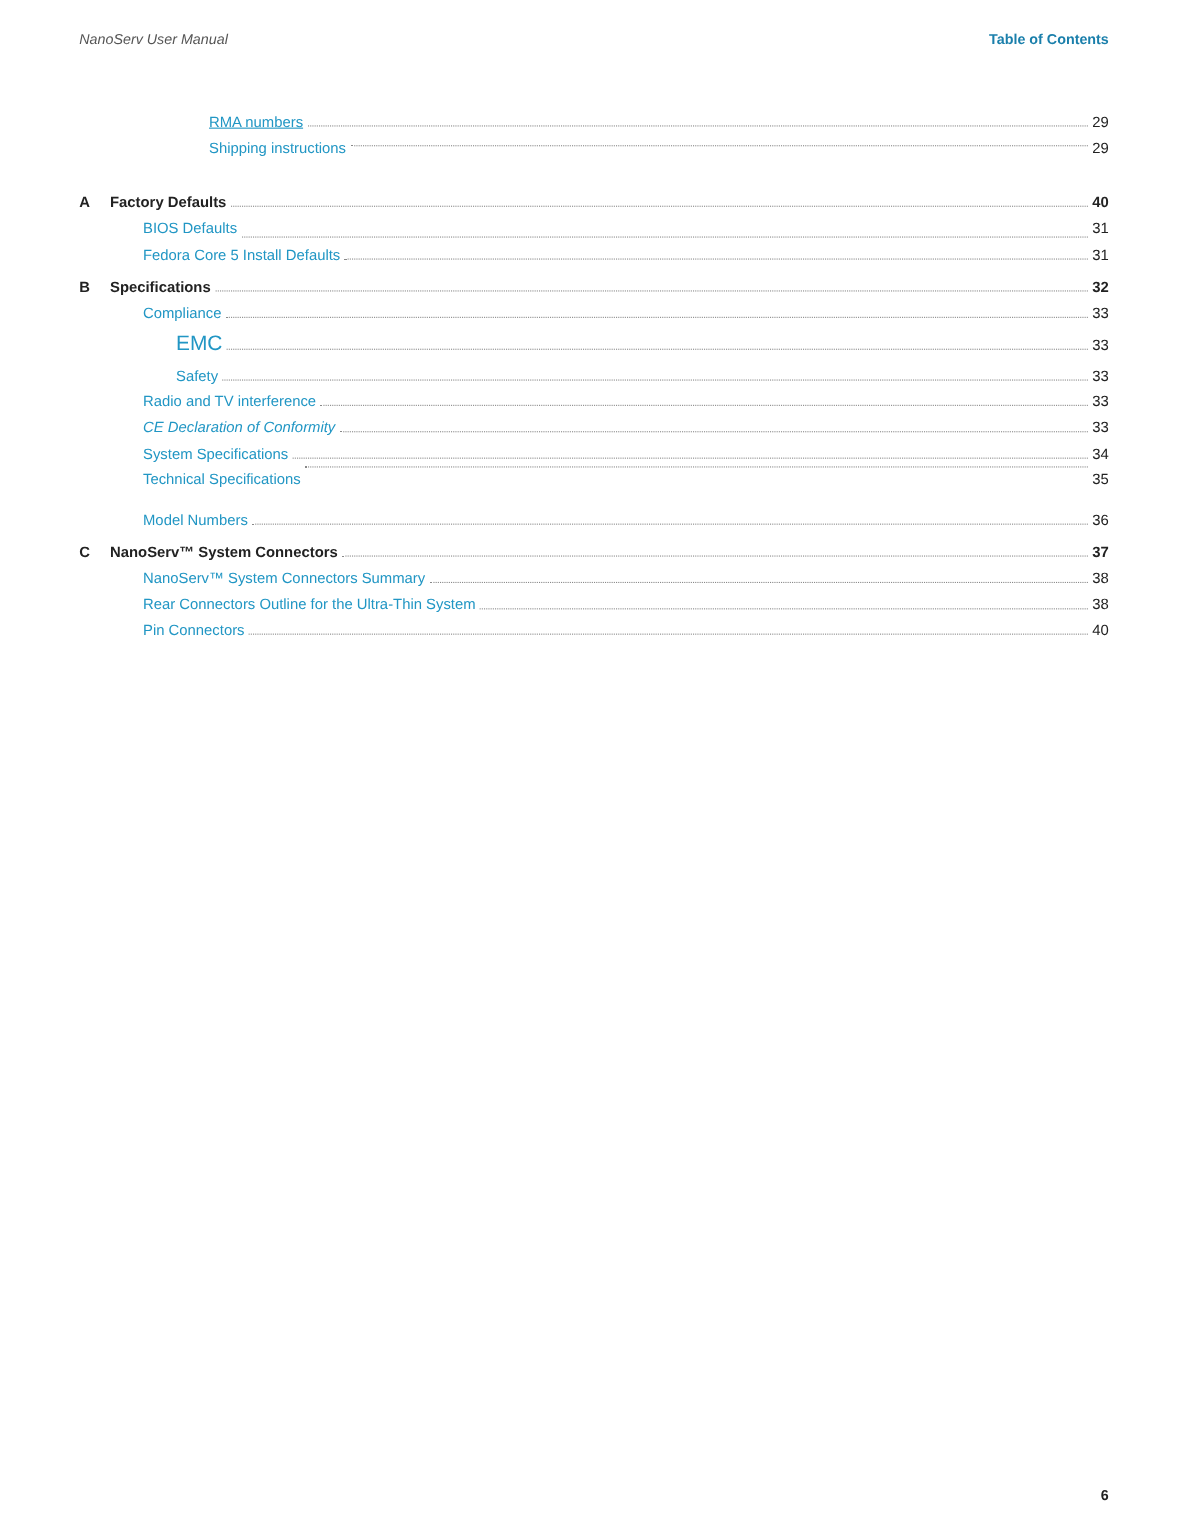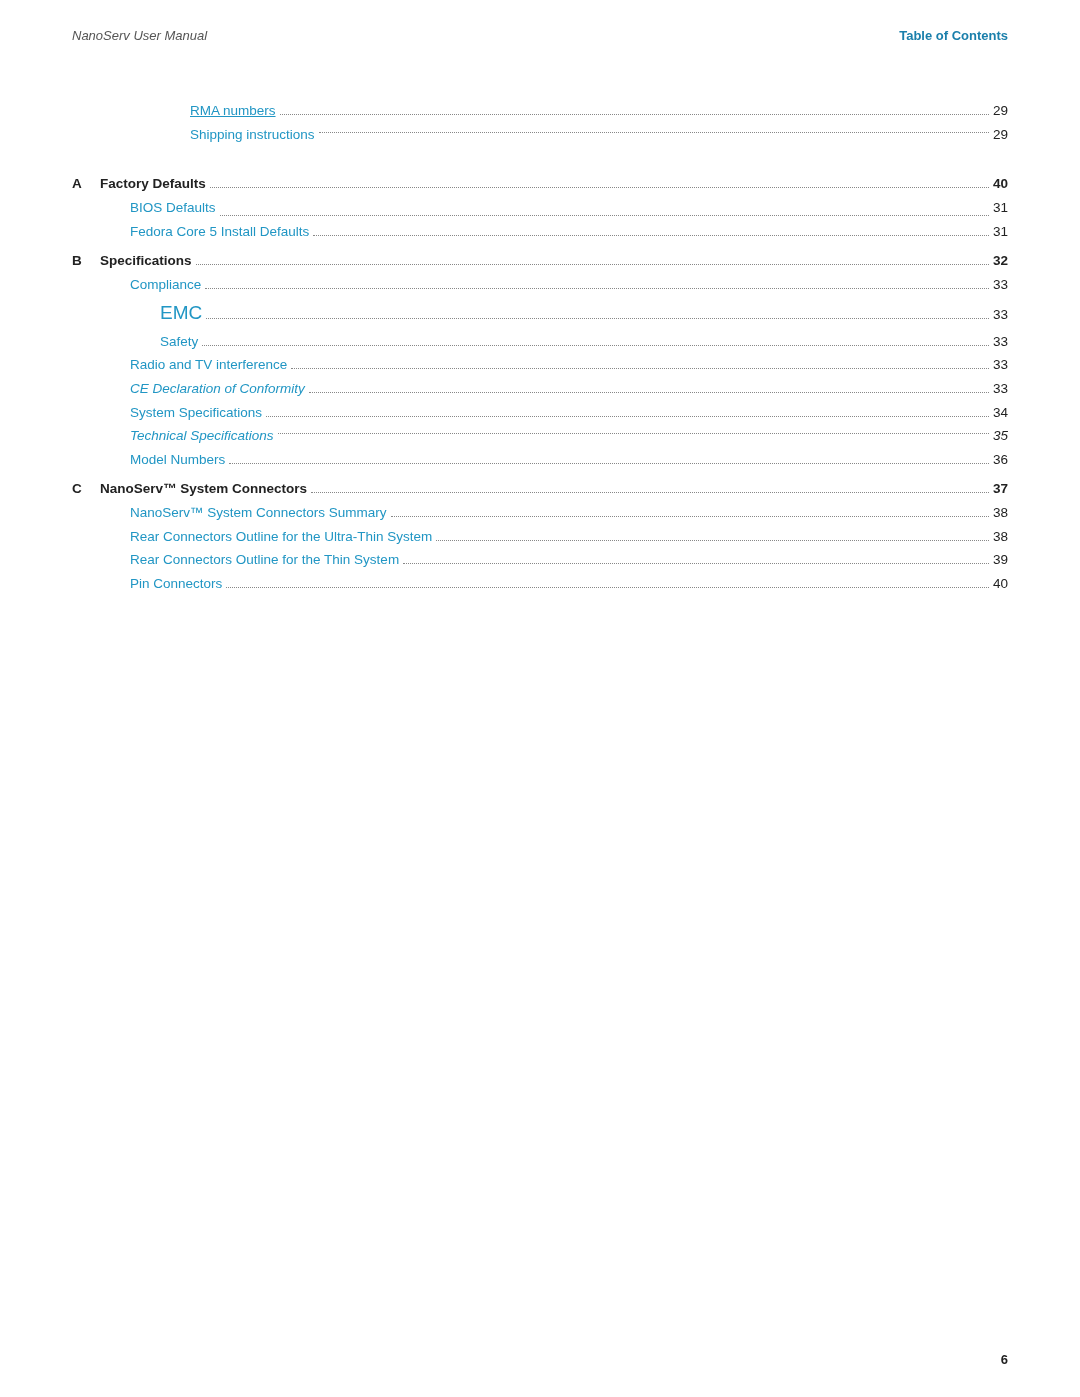--- a/index.html
+++ b/index.html
@@ -169,21 +169,21 @@
       </div>
       <div style="display: flex; align-items: baseline; width: 100%; line-height: 1.75; margin-bottom: 0px;">
         <div style="display: flex; align-items: baseline; flex-shrink: 0;">
           <span style="width: 28px; flex-shrink: 0;"></span>
           <span style="width: 30px; flex-shrink: 0;"></span>
         </div>
         <span style="white-space: nowrap; font-size: 13.5px; flex-shrink: 0; color: rgb(33, 150, 196); font-weight: normal;">System Specifications</span>
         <span style="flex: 1 1 0%; border-bottom: 1px dotted rgb(136, 136, 136); margin-bottom: 4px; margin-left: 4px; margin-right: 4px; min-width: 20px;"></span>
         <span style="white-space: nowrap; font-size: 13.5px; color: rgb(34, 34, 34);">34</span>
       </div>
-      <div style="display: flex; align-items: center; width: 100%; line-height: 1.75; margin-bottom: 0px; font-style: italic;">
+      <div style="display: flex; align-items: flex-start; width: 100%; line-height: 1.75; margin-bottom: 13px;">
         <div style="display: flex; align-items: baseline; flex-shrink: 0;">
           <span style="width: 28px; flex-shrink: 0;"></span>
           <span style="width: 30px; flex-shrink: 0;"></span>
         </div>
         <span style="white-space: nowrap; font-size: 13.5px; flex-shrink: 0; color: rgb(33, 150, 196); font-weight: normal;">Technical Specifications</span>
         <span style="flex: 1 1 0%; border-bottom: 1px dotted rgb(136, 136, 136); margin-bottom: 4px; margin-left: 4px; margin-right: 4px; min-width: 20px;"></span>
         <span style="white-space: nowrap; font-size: 13.5px; color: rgb(34, 34, 34);">35</span>
       </div>
       <div style="display: flex; align-items: baseline; width: 100%; line-height: 1.75; margin-bottom: 0px;">
         <div style="display: flex; align-items: baseline; flex-shrink: 0;">
@@ -213,29 +213,20 @@
         <span style="white-space: nowrap; font-size: 13.5px; color: rgb(34, 34, 34);">38</span>
       </div>
       <div style="display: flex; align-items: baseline; width: 100%; line-height: 1.75; margin-bottom: 0px;">
         <div style="display: flex; align-items: baseline; flex-shrink: 0;">
           <span style="width: 28px; flex-shrink: 0;"></span>
           <span style="width: 30px; flex-shrink: 0;"></span>
         </div>
         <span style="white-space: nowrap; font-size: 13.5px; flex-shrink: 0; color: rgb(33, 150, 196); font-weight: normal;">Rear Connectors Outline for the Ultra-Thin System</span>
         <span style="flex: 1 1 0%; border-bottom: 1px dotted rgb(136, 136, 136); margin-bottom: 4px; margin-left: 4px; margin-right: 4px; min-width: 20px;"></span>
         <span style="white-space: nowrap; font-size: 13.5px; color: rgb(34, 34, 34);">38</span>
-      </div>
-      <div style="display: flex; align-items: baseline; width: 100%; line-height: 1.75; margin-bottom: 0px;">
-        <div style="display: flex; align-items: baseline; flex-shrink: 0;">
-          <span style="width: 28px; flex-shrink: 0;"></span>
-          <span style="width: 30px; flex-shrink: 0;"></span>
-        </div>
-        <span style="white-space: nowrap; font-size: 13.5px; flex-shrink: 0; color: rgb(33, 150, 196); font-weight: normal;">Rear Connectors Outline for the Thin System</span>
-        <span style="flex: 1 1 0%; border-bottom: 1px dotted rgb(136, 136, 136); margin-bottom: 4px; margin-left: 4px; margin-right: 4px; min-width: 20px;"></span>
-        <span style="white-space: nowrap; font-size: 13.5px; color: rgb(34, 34, 34);">39</span>
       </div>
       <div style="display: flex; align-items: baseline; width: 100%; line-height: 1.75; margin-bottom: 0px;">
         <div style="display: flex; align-items: baseline; flex-shrink: 0;">
           <span style="width: 28px; flex-shrink: 0;"></span>
           <span style="width: 30px; flex-shrink: 0;"></span>
         </div>
         <span style="white-space: nowrap; font-size: 13.5px; flex-shrink: 0; color: rgb(33, 150, 196); font-weight: normal;">Pin Connectors</span>
         <span style="flex: 1 1 0%; border-bottom: 1px dotted rgb(136, 136, 136); margin-bottom: 4px; margin-left: 4px; margin-right: 4px; min-width: 20px;"></span>
         <span style="white-space: nowrap; font-size: 13.5px; color: rgb(34, 34, 34);">40</span>
       </div>

